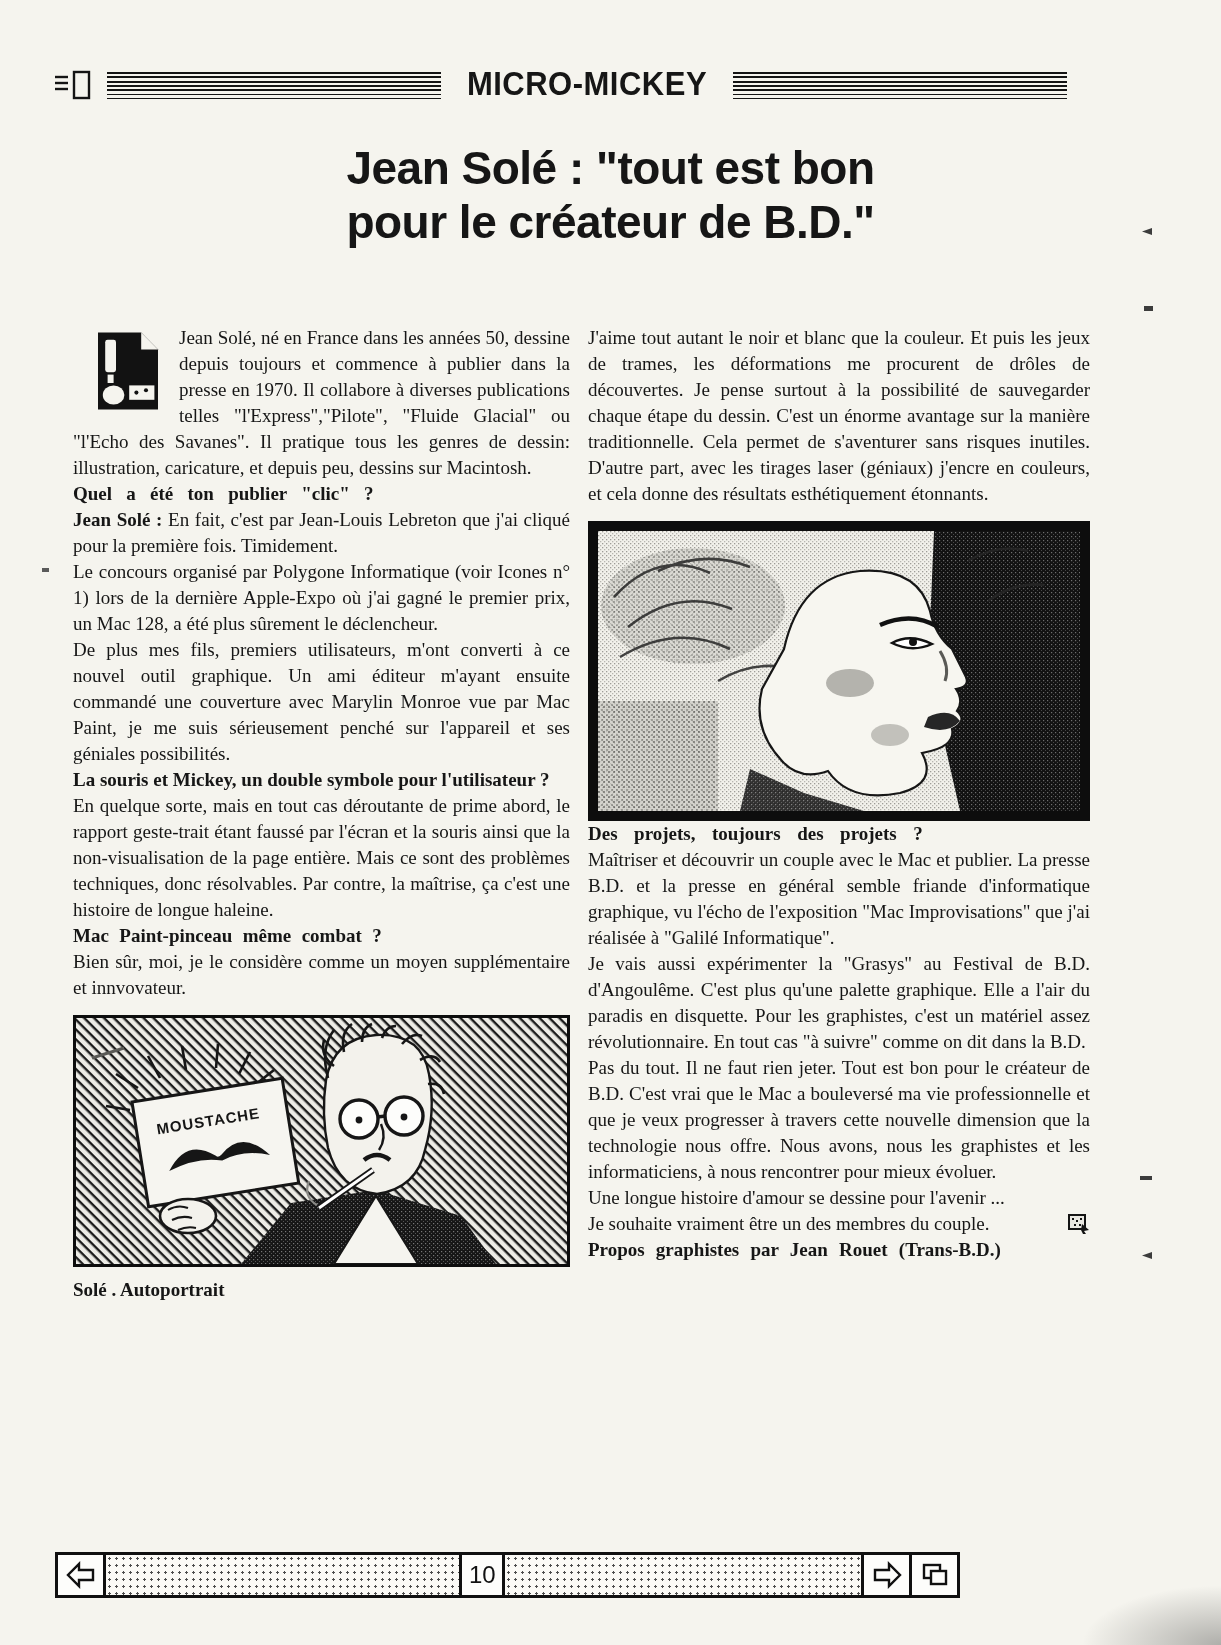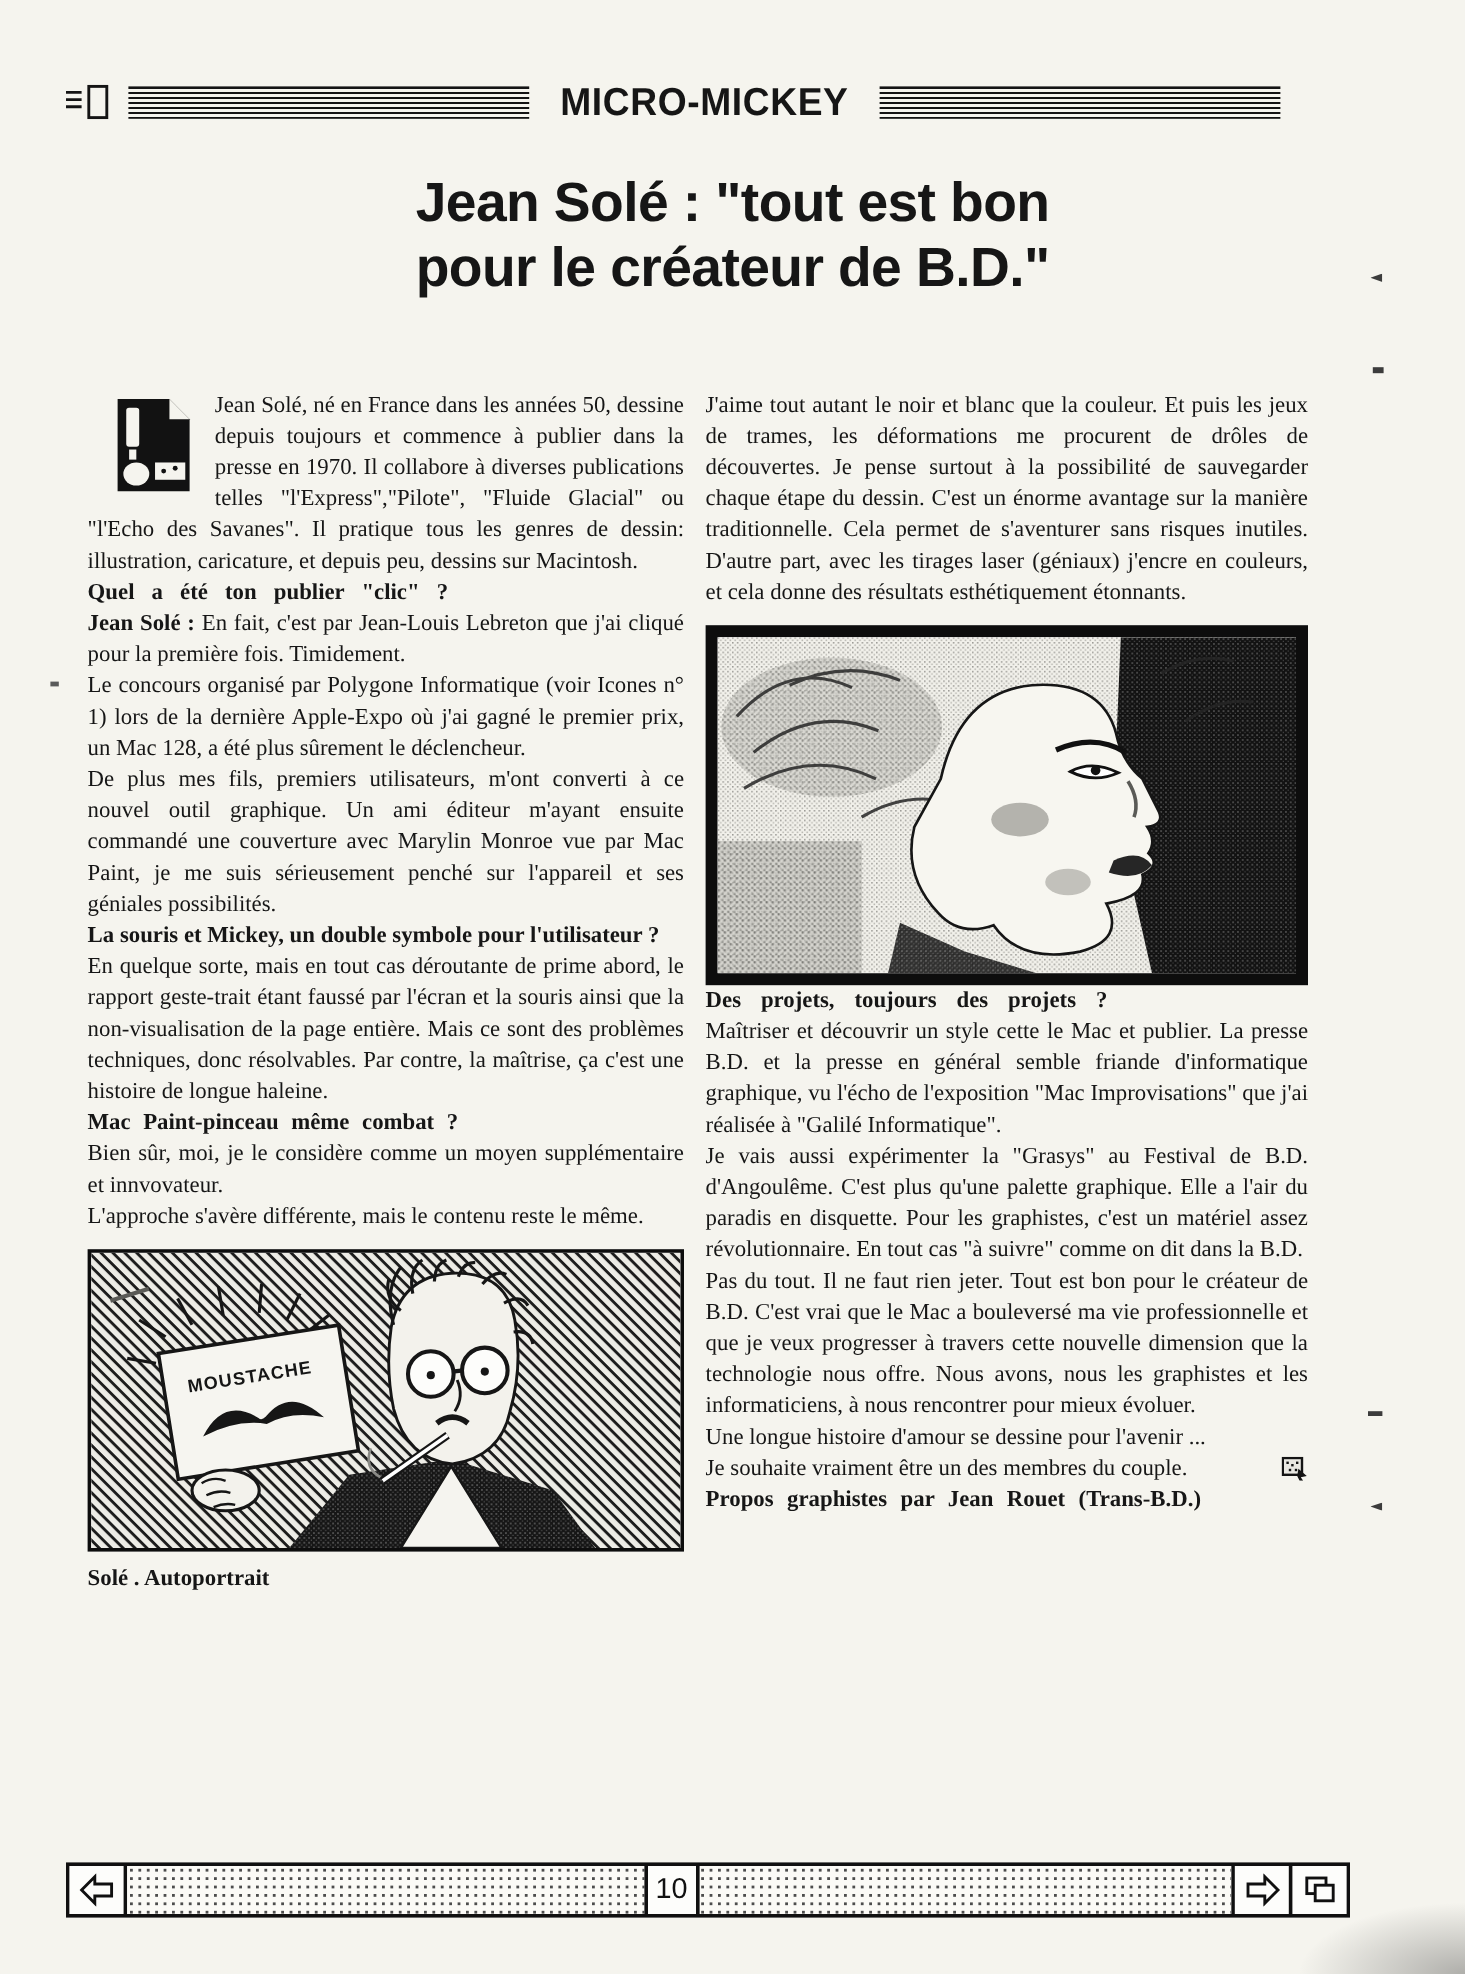--- a/index.html
+++ b/index.html
@@ -31,21 +31,21 @@
   .dropicon{float:left; width:74px; height:84px; margin:4px 14px 2px 18px;}
   
   .figure{margin-top:14px; background:#fff; font-size:0; line-height:0;}
   .fig-pessy{border:10px solid #0d0d0d;}
   .fig-auto{border:3px solid #0d0d0d;}
   .caption{font-weight:700; margin-top:10px; text-align:left; font-size:19px; line-height:26px;}
   .credit{font-weight:700; margin-top:20px; word-spacing:.34em;}
   .endline{position:relative; padding-right:30px;}
   .endmark{position:absolute; right:0; top:3px; width:22px; height:20px;}
   
-  .scrollbar{position:absolute; left:55px; top:1552px; width:1070px; height:46px;
+  .scrollbar{position:absolute; left:55px; top:1552px; width:905px; height:46px;
     box-sizing:border-box; border:3px solid #101010; background:#fff; display:flex;}
   .sb-btn{width:48px; box-sizing:border-box; background:#fdfdfb; display:flex;
     align-items:center; justify-content:center; flex:none;}
   .sb-btn-left{border-right:3px solid #101010;}
   .sb-btn-right{border-left:3px solid #101010;}
   .sb-track{flex:1; position:relative; background-color:#fbfaf6;
     background-image:radial-gradient(#4d4d4d 1.15px, transparent 1.35px);
     background-size:7px 7px;}
   .sb-page{position:absolute; left:46.8%; top:0; height:100%; width:46px; box-sizing:border-box;
     background:#fdfdfb; border-left:3px solid #101010; border-right:3px solid #101010;
@@ -103,21 +103,20 @@
     <p class="qhead spread-m">Quel a été ton publier "clic" ?</p>
     <p><span class="lead">Jean Solé :</span><span> En fait, c'est par Jean-Louis Lebreton que j'ai cliqué pour la première fois. Timidement.</span></p>
     <p>Le concours organisé par Polygone Informatique (voir Icones n° 1) lors de la dernière Apple-Expo où j'ai gagné le premier prix, un Mac 128, a été plus sûrement le déclencheur.</p>
     <p>De plus mes fils, premiers utilisateurs, m'ont converti à ce nouvel outil graphique. Un ami éditeur m'ayant ensuite commandé une couverture avec Marylin Monroe vue par Mac Paint, je me suis sérieusement penché sur l'appareil et ses géniales possibilités.</p>
 
     <p class="qhead">La souris et Mickey, un double symbole pour l'utilisateur ?</p>
     <p>En quelque sorte, mais en tout cas déroutante de prime abord, le rapport geste-trait étant faussé par l'écran et la souris ainsi que la non-visualisation de la page entière. Mais ce sont des problèmes techniques, donc résolvables. Par contre, la maîtrise, ça c'est une histoire de longue haleine.</p>
 
     <p class="qhead spread-s">Mac Paint-pinceau même combat ?</p>
     <p>Bien sûr, moi, je le considère comme un moyen supplémentaire et innvovateur.</p>
-    <p>L'approche s'avère différente, mais le contenu reste le même.</p>
 
     <div class="figure fig-auto">
       <svg width="491" height="246" viewBox="0 0 491 246">
         <defs>
           <pattern id="pd-hatch" width="7" height="7" patternUnits="userSpaceOnUse" patternTransform="rotate(45)">
             <rect width="7" height="7" fill="#edece6"></rect>
             <rect width="7" height="2.4" fill="#1c1c1c"></rect>
           </pattern>
           <pattern id="pd-dark1" width="4" height="4" patternUnits="userSpaceOnUse">
             <rect width="4" height="4" fill="#161616"></rect>
@@ -225,21 +224,21 @@
         <path d="M282,94 Q314,80 340,96" stroke="#111" stroke-width="4.4" fill="none"></path>
         <path d="M294,112 Q312,102 334,113 Q314,122 294,112 Z" fill="#fff" stroke="#111" stroke-width="2.4"></path>
         <circle cx="315" cy="111" r="4" fill="#111"></circle>
         <path d="M342,120 q10,16 5,30" stroke="#5a5a56" stroke-width="3" fill="none"></path>
         <path d="M330,186 Q352,176 362,190 Q350,204 326,196 Z" fill="#262626"></path>
         <polygon points="206,262 266,280 142,280 152,238" fill="url(#pd-dark2)" opacity="0.85"></polygon>
       </svg>
     </div>
 
     <p class="qhead spread-l">Des projets, toujours des projets ?</p>
-    <p>Maîtriser et découvrir un style cette le Mac et publier. La presse B.D. et la presse en général semble friande d'informatique graphique, vu l'écho de l'exposition "Mac Improvisations" que j'ai réalisée à "Galilé Informatique".</p>
+    <p>Maîtriser et découvrir un couple avec le Mac et publier. La presse B.D. et la presse en général semble friande d'informatique graphique, vu l'écho de l'exposition "Mac Improvisations" que j'ai réalisée à "Galilé Informatique".</p>
     <p>Je vais aussi expérimenter la "Grasys" au Festival de B.D. d'Angoulême. C'est plus qu'une palette graphique. Elle a l'air du paradis en disquette. Pour les graphistes, c'est un matériel assez révolutionnaire. En tout cas "à suivre" comme on dit dans la B.D.</p>
 
     <p>Pas du tout. Il ne faut rien jeter. Tout est bon pour le créateur de B.D. C'est vrai que le Mac a bouleversé ma vie professionnelle et que je veux progresser à travers cette nouvelle dimension que la technologie nous offre. Nous avons, nous les graphistes et les informaticiens, à nous rencontrer pour mieux évoluer.</p>
     <p>Une longue histoire d'amour se dessine pour l'avenir ...</p>
     <p class="endline">
       <span>Je souhaite vraiment être un des membres du couple.</span>
       <svg class="endmark" viewBox="0 0 22 20">
         <rect x="1" y="1" width="16" height="14" fill="#e9e8e2" stroke="#141414" stroke-width="2"></rect>
         <rect x="4" y="4" width="2" height="2" fill="#141414"></rect>
           <rect x="8" y="6" width="2" height="2" fill="#141414"></rect>

